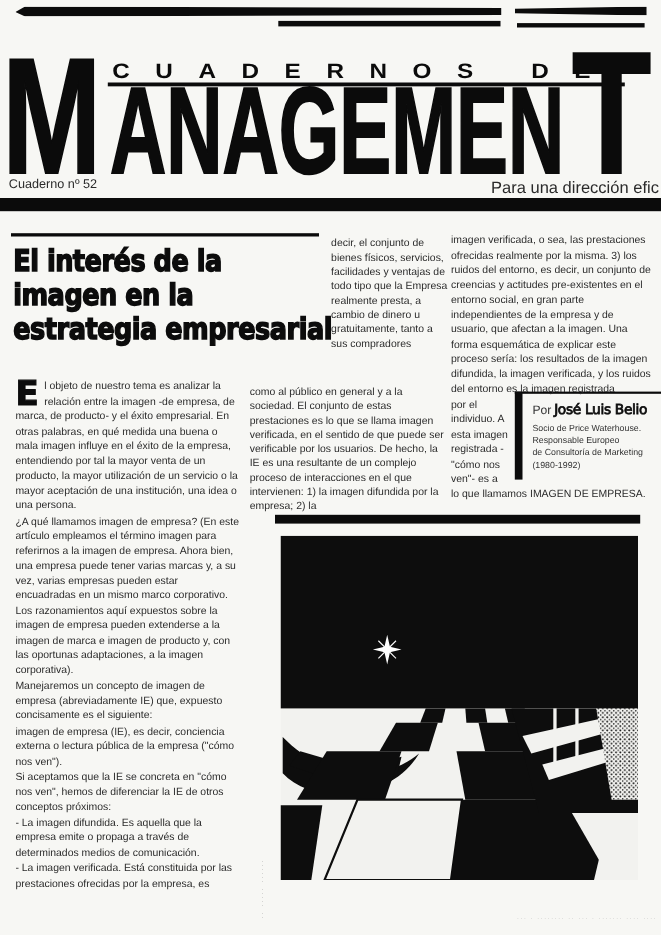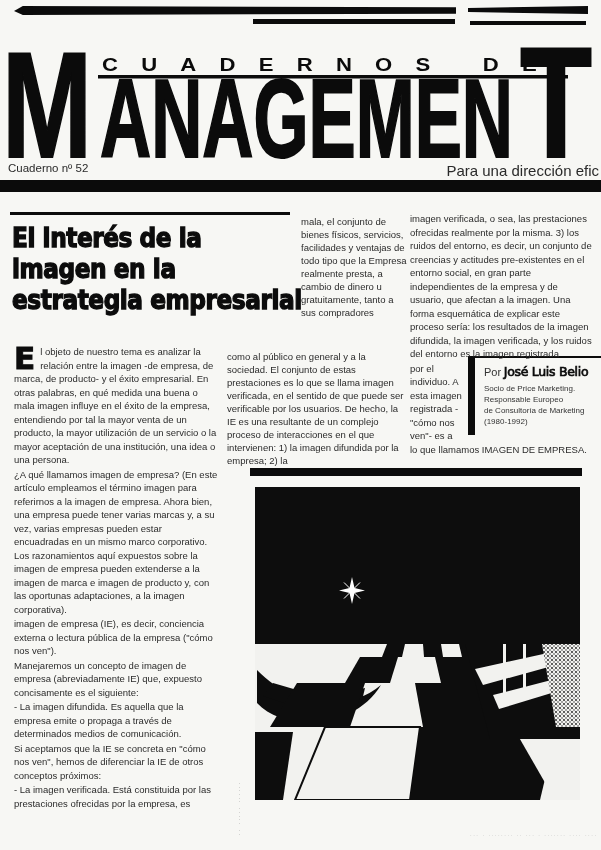--- a/index.html
+++ b/index.html
@@ -99,38 +99,38 @@
       <div>El interés de la</div>
       <div>imagen en la</div>
       <div>estrategia empresarial</div>
     </div>
 
   <div id="col1" class="bodytext">
     <span id="dropcap">E</span>
     <div>
         <p>l objeto de nuestro tema es analizar la relación entre la imagen -de empresa, de marca, de producto- y el éxito empresarial. En otras palabras, en qué medida una buena o mala imagen influye en el éxito de la empresa, entendiendo por tal la mayor venta de un producto, la mayor utilización de un servicio o la mayor aceptación de una institución, una idea o una persona.</p>
         <p>¿A qué llamamos imagen de empresa? (En este artículo empleamos el término imagen para referirnos a la imagen de empresa. Ahora bien, una empresa puede tener varias marcas y, a su vez, varias empresas pueden estar encuadradas en un mismo marco corporativo. Los razonamientos aquí expuestos sobre la imagen de empresa pueden extenderse a la imagen de marca e imagen de producto y, con las oportunas adaptaciones, a la imagen corporativa).</p>
+        <p>Manejaremos un concepto de imagen de empresa (abreviadamente IE) que, expuesto concisamente es el siguiente:</p>
         <p>imagen de empresa (IE), es decir, conciencia externa o lectura pública de la empresa ("cómo nos ven").</p>
-        <p>Manejaremos un concepto de imagen de empresa (abreviadamente IE) que, expuesto concisamente es el siguiente:</p>
+        <p>Si aceptamos que la IE se concreta en "cómo nos ven", hemos de diferenciar la IE de otros conceptos próximos:</p>
         <p>- La imagen difundida. Es aquella que la empresa emite o propaga a través de determinados medios de comunicación.</p>
-        <p>Si aceptamos que la IE se concreta en "cómo nos ven", hemos de diferenciar la IE de otros conceptos próximos:</p>
         <p>- La imagen verificada. Está constituida por las prestaciones ofrecidas por la empresa, es</p>
       </div>
   </div>
 
-  <div id="col2-narrow" class="bodytext">mala, el conjunto de bienes físicos, servicios, facilidades y ventajas de todo tipo que la Empresa realmente presta, a cambio de dinero u gratuitamente, tanto a sus compradores</div>
+  <div id="col2-narrow" class="bodytext">decir, el conjunto de bienes físicos, servicios, facilidades y ventajas de todo tipo que la Empresa realmente presta, a cambio de dinero u gratuitamente, tanto a sus compradores</div>
   <div id="col2-wide" class="bodytext">como al público en general y a la sociedad. El conjunto de estas prestaciones es lo que se llama imagen verificada, en el sentido de que puede ser verificable por los usuarios. De hecho, la IE es una resultante de un complejo proceso de interacciones en el que intervienen: 1) la imagen difundida por la empresa; 2) la</div>
 
   <div id="col3" class="bodytext">
     <p>imagen verificada, o sea, las prestaciones ofrecidas realmente por la misma. 3) los ruidos del entorno, es decir, un conjunto de creencias y actitudes pre-existentes en el entorno social, en gran parte independientes de la empresa y de usuario, que afectan a la imagen. Una forma esquemática de explicar este proceso sería: los resultados de la imagen difundida, la imagen verificada, y los ruidos del entorno es la imagen registrada</p>
     <aside id="author-box">
       <span id="author-by">Por</span>
       <span id="author-name">José Luis Belio</span>
       <div id="author-bio">
-          <div>Socio de Price Marketing.</div>
+          <div>Socio de Price Waterhouse.</div>
           <div>Responsable Europeo</div>
           <div>de Consultoría de Marketing</div>
           <div>(1980-1992)</div>
         </div>
     </aside>
     <p>por el individuo. A esta imagen registrada -"cómo nos ven"- es a lo que llamamos IMAGEN DE EMPRESA.</p>
   </div>
 
   <div id="photo-topbar"></div>
 

